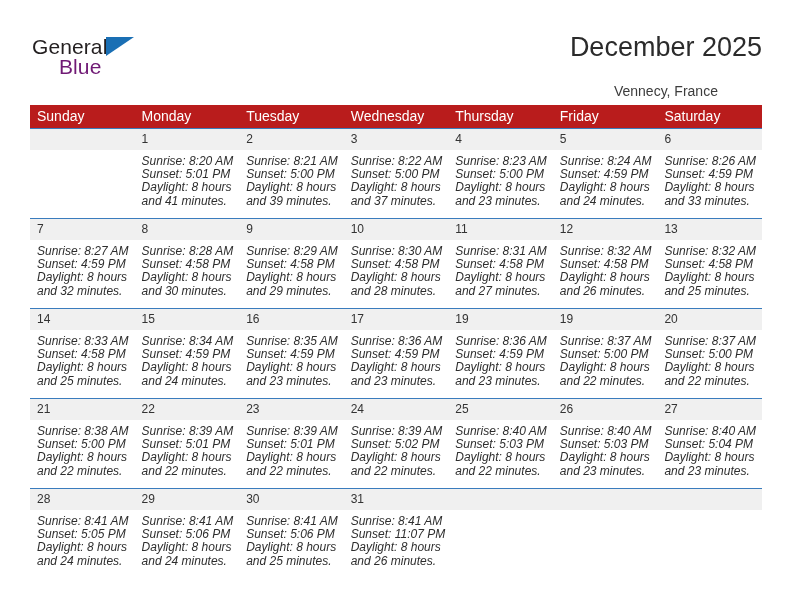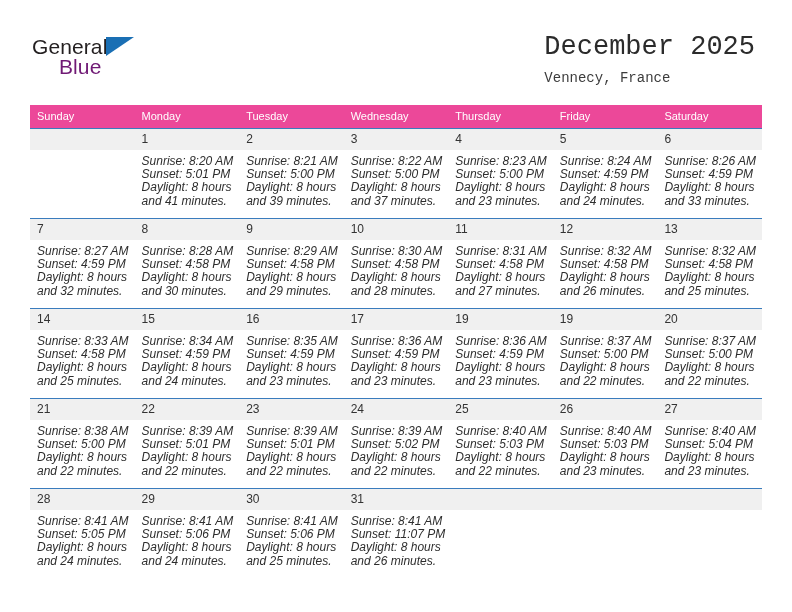--- a/index.html
+++ b/index.html
@@ -59,58 +59,57 @@
     left: 74px;
     top: 3px;
     width: 0;
     height: 0;
     border-left: 28px solid #1a6fb4;
     border-bottom: 19px solid transparent;
   }
 
   .title-block {
     position: absolute;
-    right: 7px;
+    right: 0;
     top: 0;
-    text-align: left;
-    font-family: Liberation Mono, monospace;
+    text-align: center;
   }
   .cal-title {
     font-size: 27px;
     color: #2b2b2b;
     line-height: 34px;
     white-space: nowrap;
   }
   .cal-location {
     font-size: 14px;
     color: #3c3c3c;
     line-height: 20px;
-    margin-top: 4px;
+    margin-top: 17px;
     white-space: nowrap;
   }
 
   
   .calendar {
     position: absolute;
     left: 30px;
     top: 105px;
     width: 732px;
     border-collapse: collapse;
     table-layout: fixed;
   }
   .calendar th,
   .calendar td {
     padding: 0;
     margin: 0;
     vertical-align: top;
   }
   .dow-row th {
-    background: #ec4899;
+    background: #b91c1c;
     color: #ffffff;
-    font-size: 11px;
+    font-size: 14px;
     font-weight: normal;
     text-align: left;
     padding: 5px 0 5px 7px;
     height: 12px;
     line-height: 13px;
   }
   .week-row td {
     border-top: 1px solid #3a7cbd;
     height: 89px;
     background: #ffffff;

